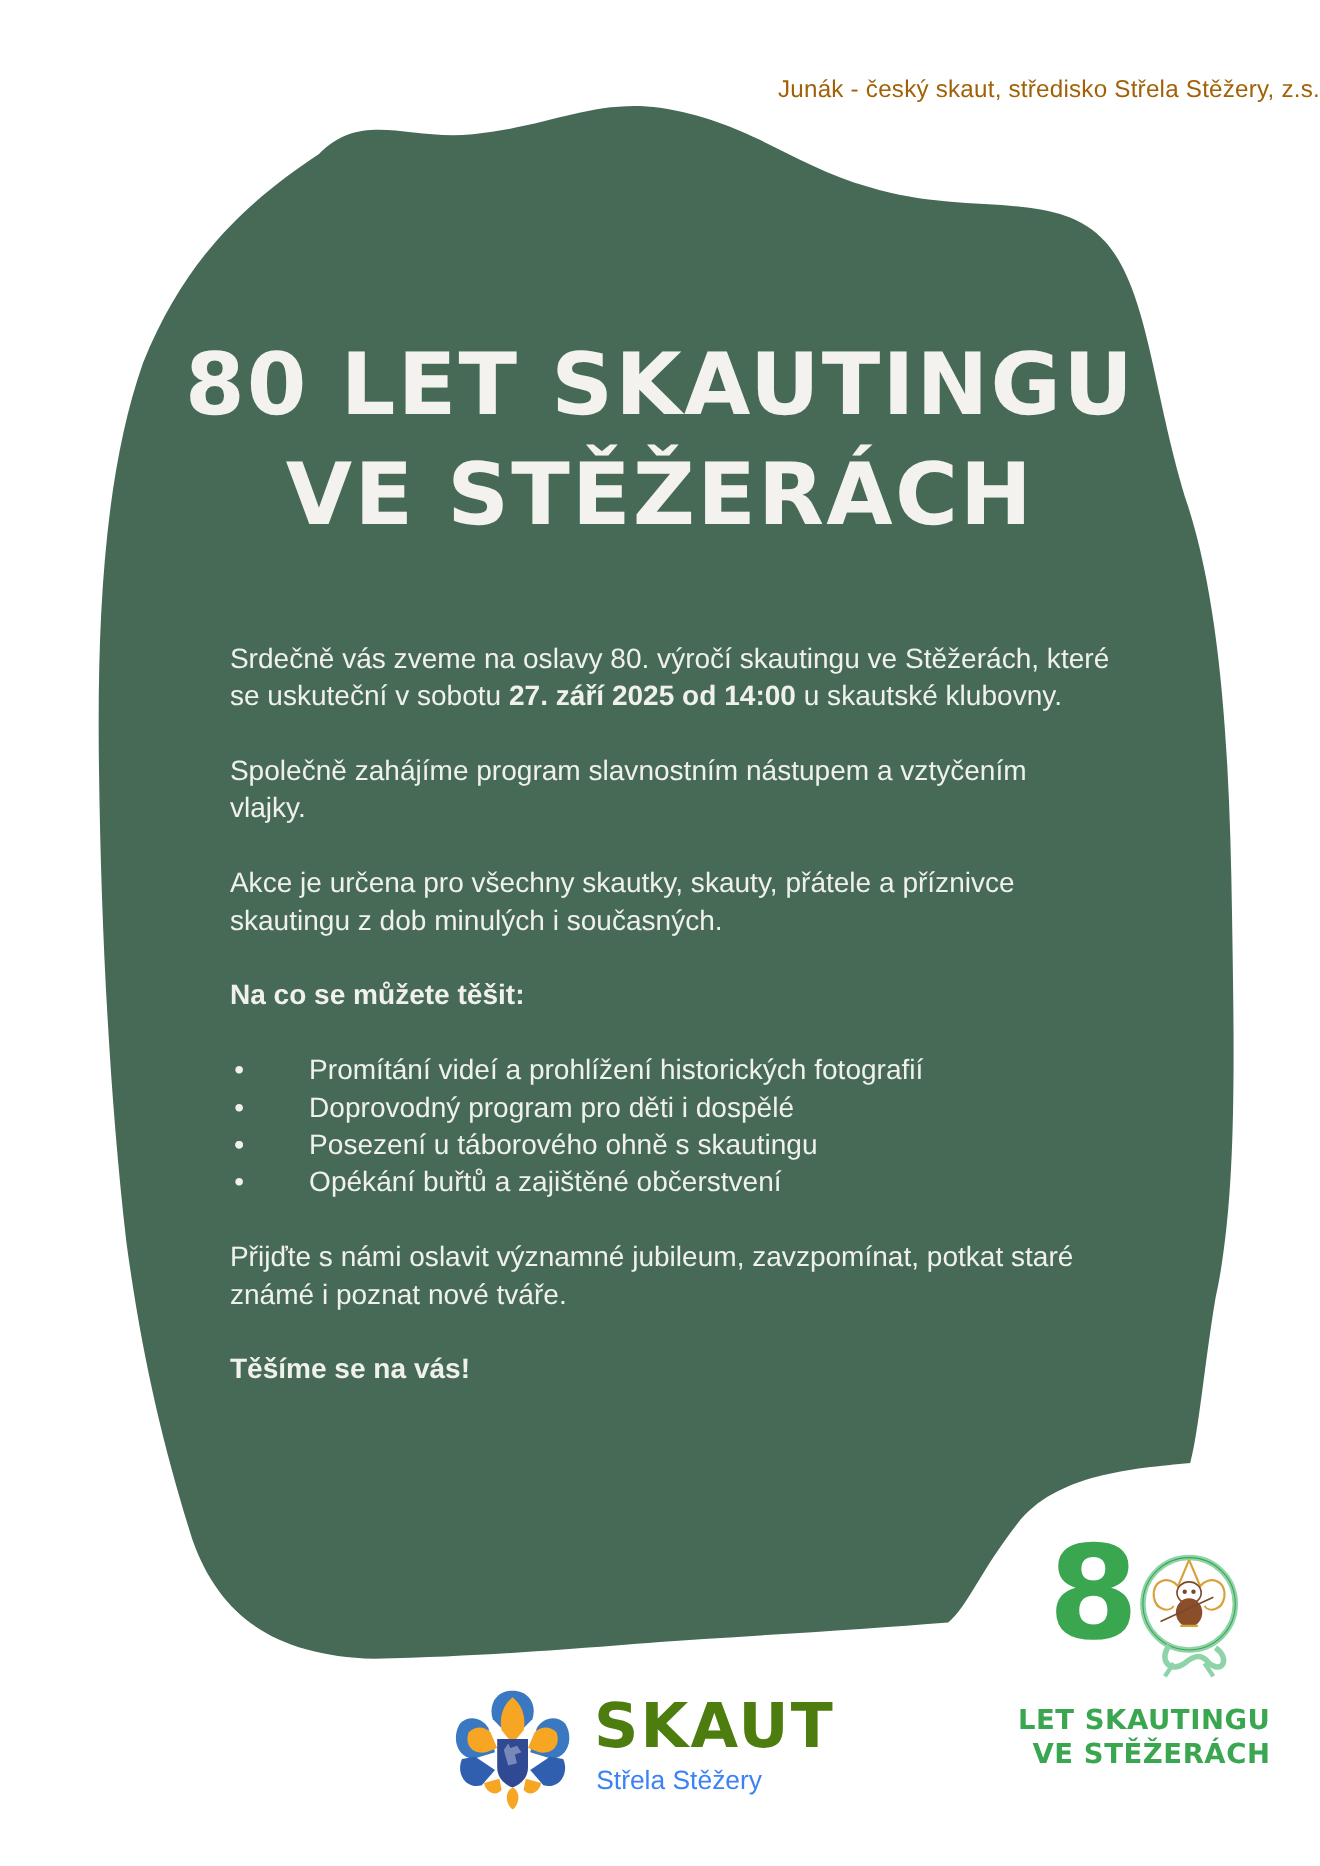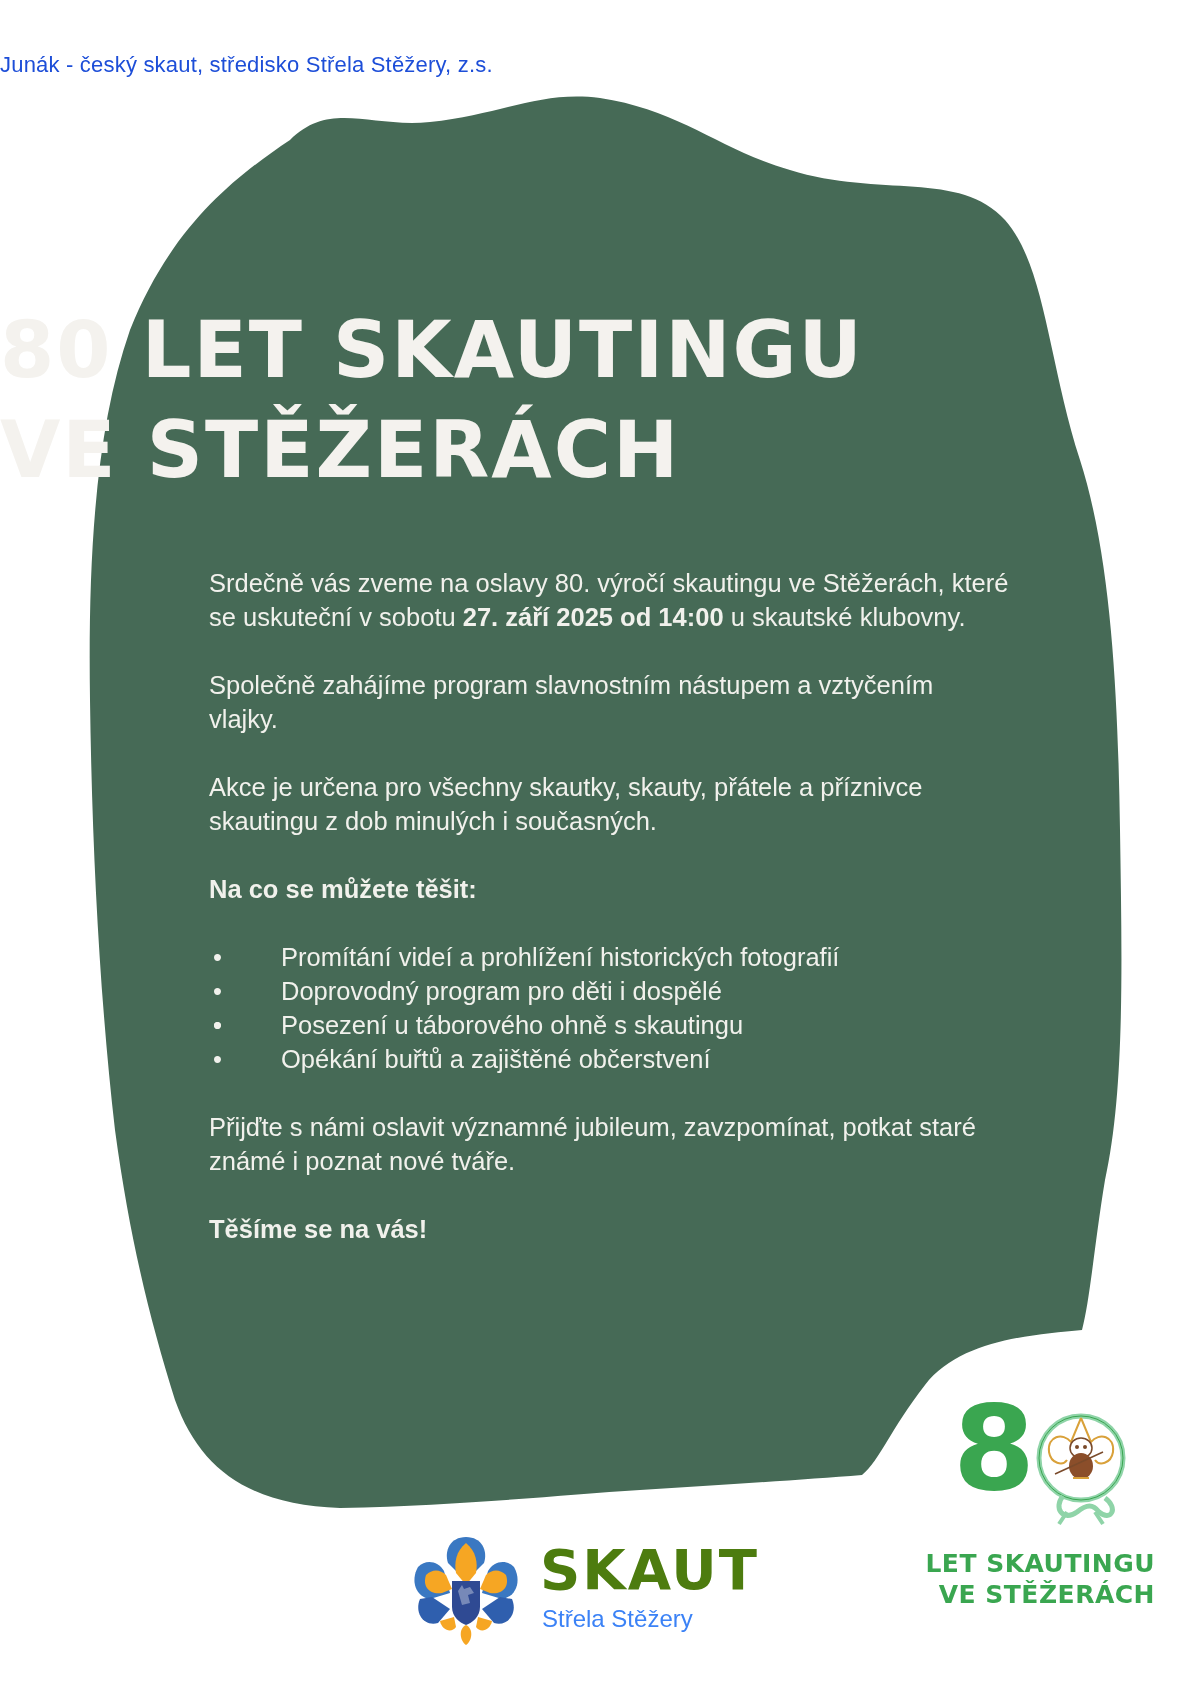--- a/index.html
+++ b/index.html
@@ -1,27 +1,27 @@
 <!DOCTYPE html>
 <html><head>
 <meta charset="utf-8">
 <style>
   html, body { margin: 0; padding: 0; background: #ffffff; }
   body { width: 1200px; height: 1696px; position: relative; overflow: hidden;
          font-family: "Liberation Sans", "DejaVu Sans", sans-serif; }
-  .header { position: absolute; left: 0; right: 0; top: 52px; text-align: left;
-            font-size: 22px; color: #1d4ed8; letter-spacing: 0.2px; }
+  .header { position: absolute; left: 0; right: 0; top: 68px; text-align: right;
+            font-size: 22px; color: #a16207; letter-spacing: 0.2px; }
   svg.blob { position: absolute; left: 0; top: 0; }
-  .title { position: absolute; left: 0; right: 0; top: 300px; 
+  .title { position: absolute; left: 0; right: 0; top: 300px; text-align: center;
            color: #f4f2ee; font-family: "DejaVu Sans", sans-serif; font-weight: bold;
            font-size: 78px; line-height: 100px; letter-spacing: 2px; }
   .title div { white-space: nowrap; }
   .body-text { position: absolute; left: 209px; top: 566px; width: 800px;
                color: #f1f1ec; font-size: 25.5px; line-height: 34px; }
-  .body-text p { margin: 0 0 34px 0; }
+  .body-text p { margin: 16px 0 34px 0; }
   .body-text b { font-weight: bold; }
   .program-title { font-weight: bold; margin: 0; }
   .program-list { list-style: none; margin: 0 0 34px 0; padding: 0; }
   .program-list li { position: relative; padding-left: 72px; }
   .program-list li .bullet { position: absolute; left: 4px; top: 0; }
   .closing { font-weight: bold; }
 
   .skaut-logo { position: absolute; left: 410px; top: 1533px; width: 320px; height: 110px; }
   .skaut-word { position: absolute; left: 130px; top: 4px; font-size: 56px; font-weight: bold;
                 color: #4d7c0f; letter-spacing: 2px; font-family: "DejaVu Sans", sans-serif; }

